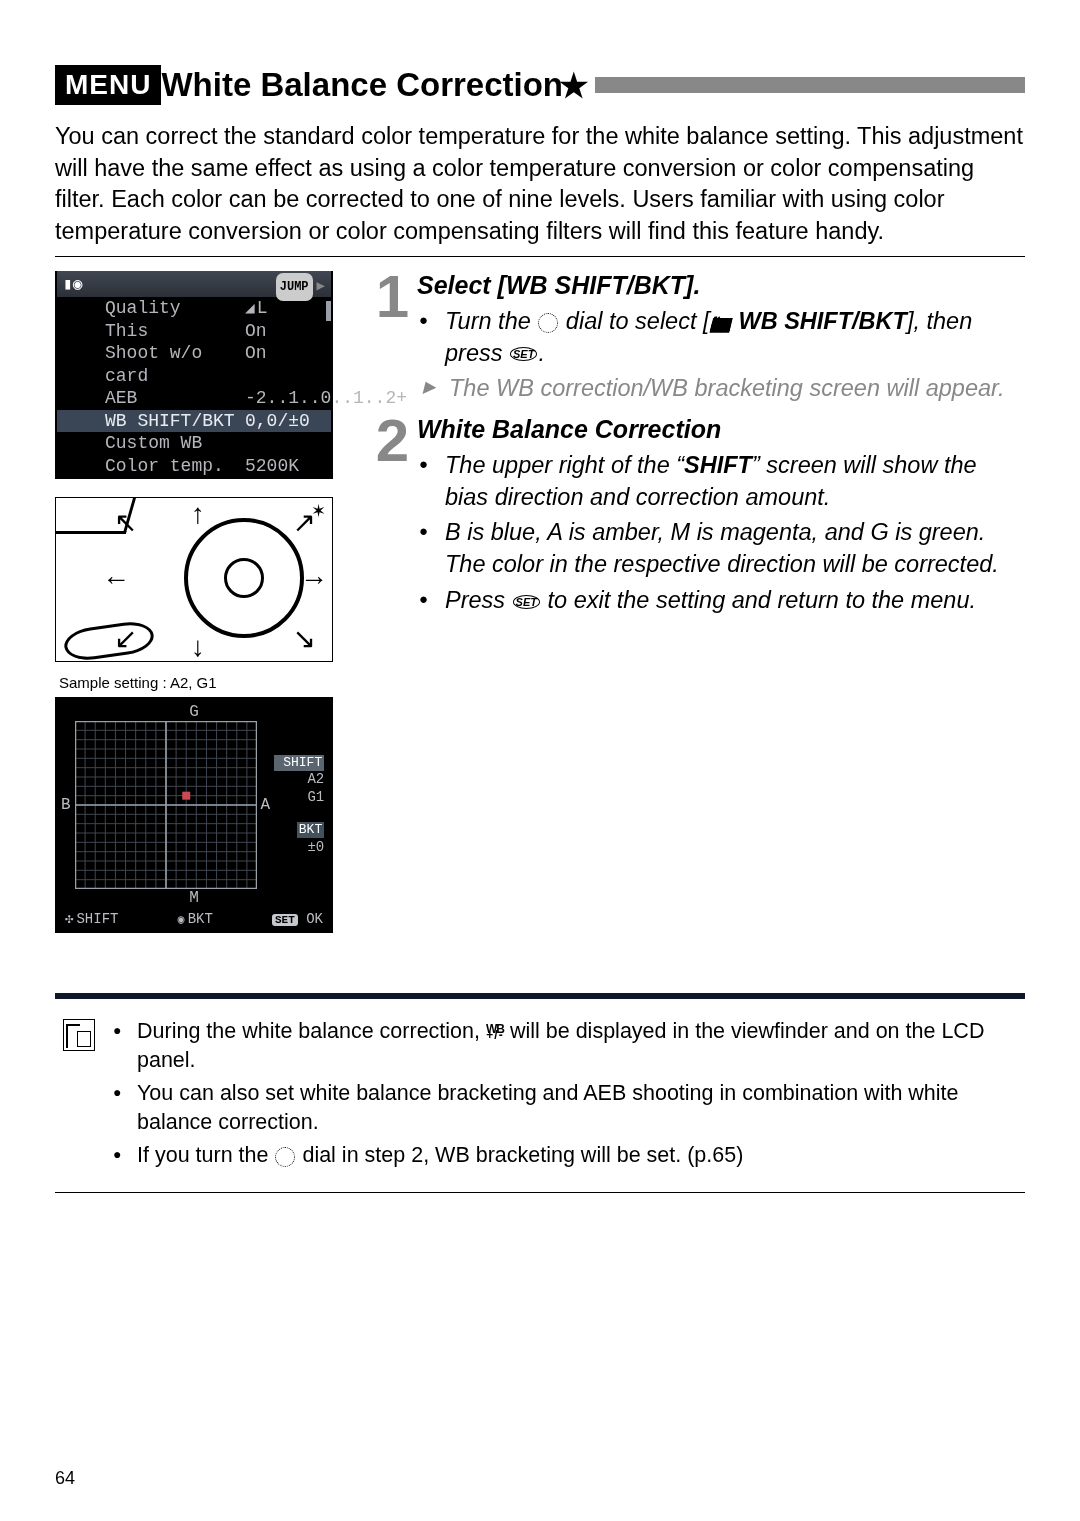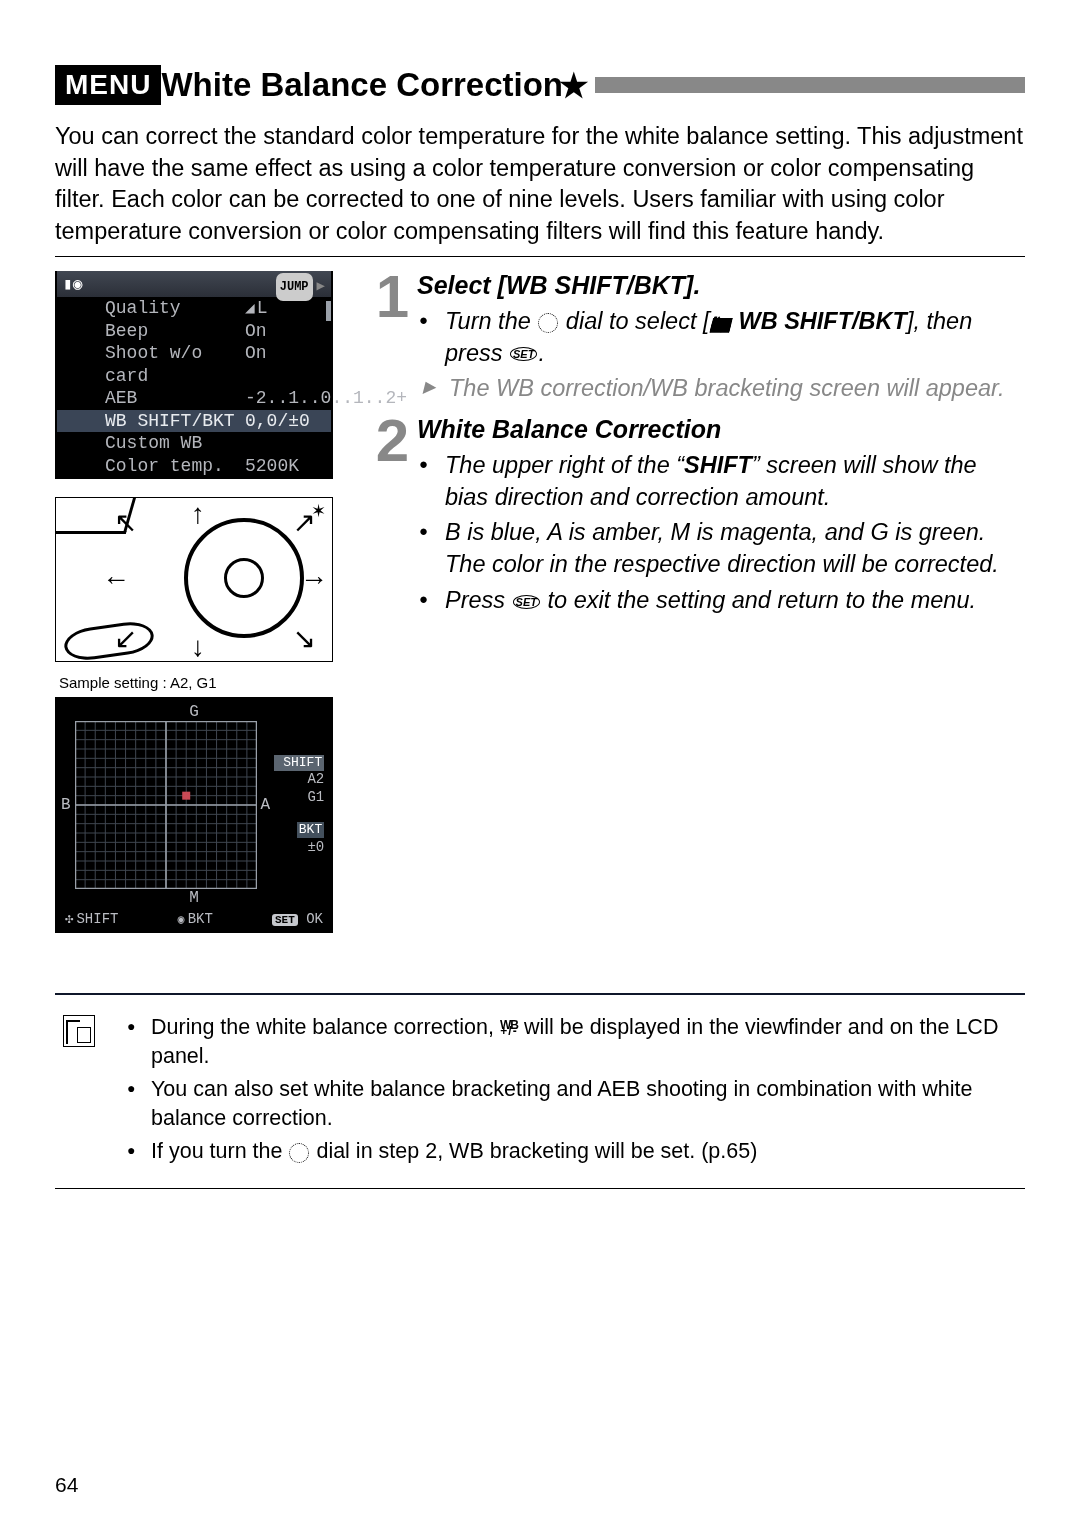--- a/index.html
+++ b/index.html
@@ -268,25 +268,25 @@
   .inline-multi {
     display:inline-block;
     width:18px;height:18px;
     vertical-align:middle;
     font-size:14px;
     margin:0 1px;
   }
   
   .note-block {
     margin-top:60px;
-    border-top:2px solid #0f172a;
+    border-top:6px solid #0f172a;
     border-bottom:1px solid #000;
     padding:18px 8px 18px 8px;
     display:flex;
-    gap:32px;
+    gap:18px;
   }
   .note-icon {
     width:32px;height:32px;
     border:1.5px solid #000;
     flex-shrink:0;
     position:relative;
     margin-top:2px;
   }
   .note-icon::before {
     content:"";
@@ -323,22 +323,22 @@
     line-height:0.8;
     text-align:center;
     vertical-align:middle;
     font-weight:bold;
   }
   .wb-pm .t { display:block; font-size:12px; letter-spacing:-1px;}
   .wb-pm .b { display:block; font-size:12px; letter-spacing:1px; margin-top:-3px;}
   .page-num {
     position:absolute;
     left:55px;
-    bottom:24px;
-    font-size:21px;
+    bottom:32px;
+    font-size:18px;
   }
 </style>
 </head>
 <body>
 
 <div class="page">
 
   <div class="title-row">
     <span class="menu-badge">MENU</span>
     <span class="title-text">White Balance Correction</span>
@@ -362,21 +362,21 @@
         <div class="scroll-ind"></div>
         <div id="cam-rows">
             <div class="cam-row">
               <span class="label">Quality</span>
               <span class="val"><span class="qual-icons">
                   <span class="qual-filled">◢</span>
                   <span class="qual-l">L</span>
                 </span></span>
             </div>
             <div class="cam-row">
-              <span class="label">Beep</span>
+              <span class="label">This</span>
               <span class="val">On</span>
             </div>
             <div class="cam-row">
               <span class="label">Shoot w/o card</span>
               <span class="val">On</span>
             </div>
             <div class="cam-row">
               <span class="label">AEB</span>
               <span class="val">-2..1..0..1..2+</span>
             </div>

